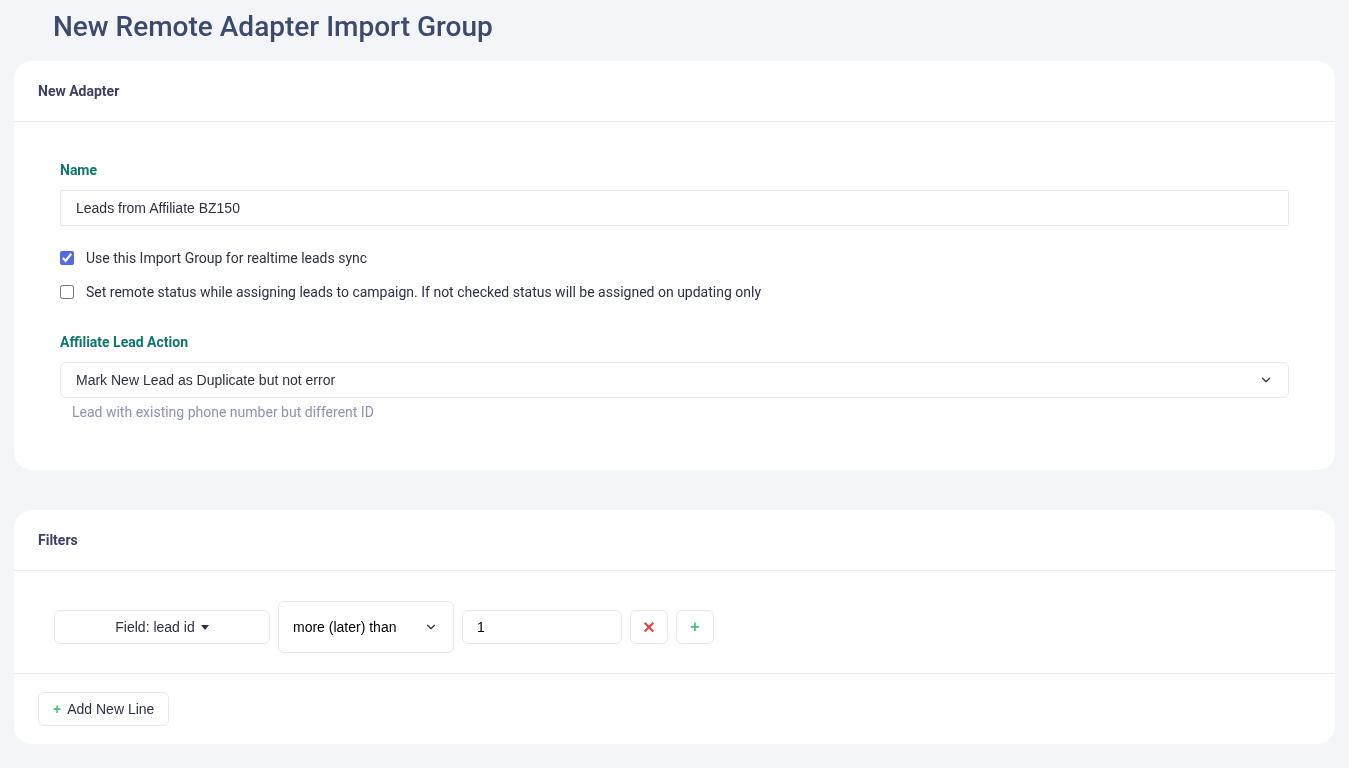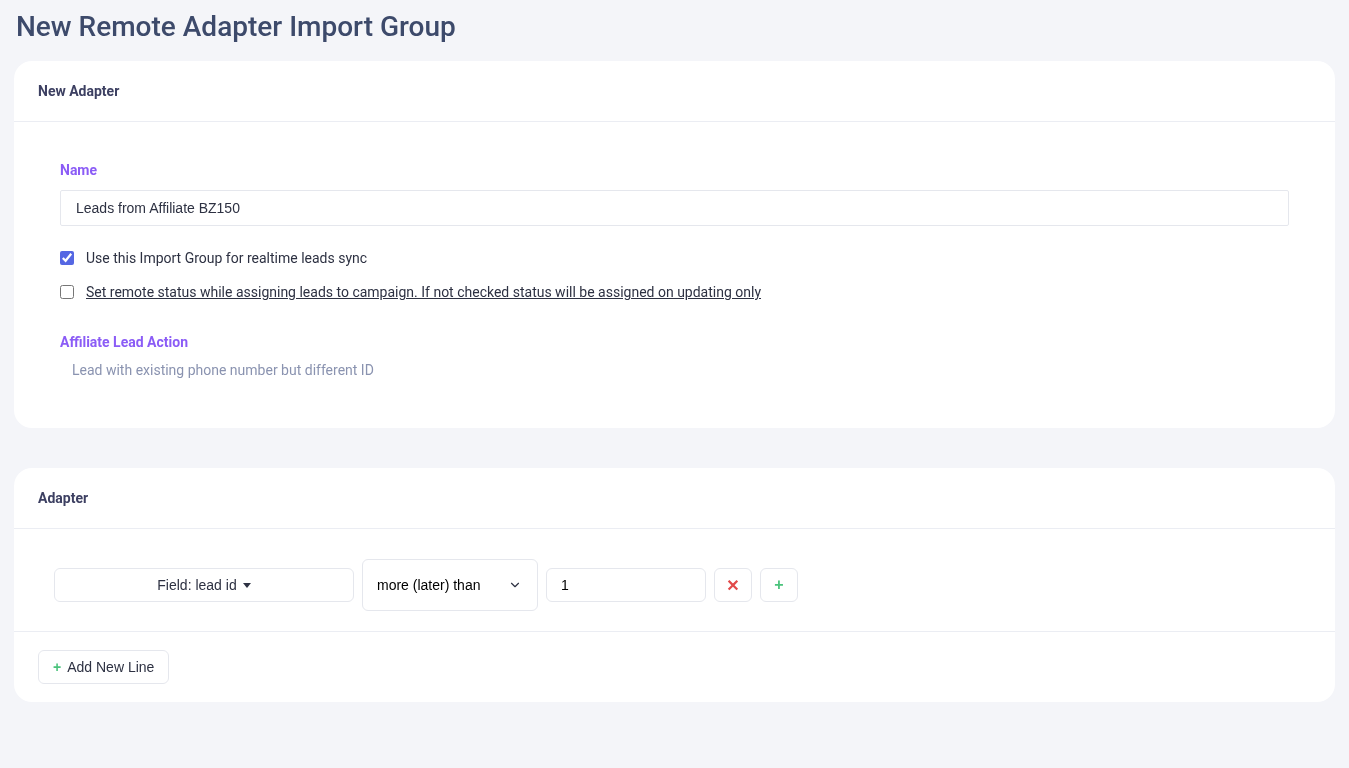--- a/index.html
+++ b/index.html
@@ -13,41 +13,42 @@
       color: #2d3142;
       width: 1349px;
       min-height: 768px;
       padding: 0 14px;
     }
     .page-title {
       font-size: 28px;
       font-weight: 500;
       color: #3d4a6b;
       padding: 10px 2px 18px 2px;
+      margin-left: 37px;
     }
     .card {
       background: #fff;
       border-radius: 18px;
       margin-bottom: 40px;
       overflow: hidden;
     }
     .card-header {
       padding: 22px 24px;
       border-bottom: 1px solid #ebedf3;
       font-size: 14px;
       font-weight: 700;
       color: #3d4062;
     }
     .card-body {
       padding: 40px 46px 50px 46px;
     }
     .form-label {
       font-size: 14px;
       font-weight: 700;
-      color: #8b5cf6;
+      color: #0f766e;
       display: block;
       margin-bottom: 12px;
     }
     .form-input {
       width: 100%;
       border: 1px solid #e5e7ed;
       border-radius: 2px;
       padding: 9px 15px;
       font-size: 14px;
       color: #2d3142;
@@ -103,21 +104,21 @@
     .filters-body {
       padding: 30px 40px 20px 40px;
       border-bottom: 1px solid #ebedf3;
     }
     .filter-row {
       display: flex;
       gap: 8px;
       align-items: center;
     }
     .filter-field-btn {
-      width: 300px;
+      width: 216px;
       border: 1px solid #e5e7ed;
       border-radius: 6px;
       background: #fff;
       padding: 8px 14px;
       font-size: 14px;
       color: #2d3142;
       cursor: pointer;
       display: flex;
       justify-content: center;
       align-items: center;
@@ -208,35 +209,43 @@
     <div class="form-group">
       <label class="form-label">Name</label>
       <input type="text" class="form-input" value="Leads from Affiliate BZ150" style="">
     </div>
 
     <div class="checkbox-row">
       <input type="checkbox" checked="" style="">
       <span>Use this Import Group for realtime leads sync</span>
     </div>
 
-    <div class="checkbox-row" style="margin-bottom: 34px; text-decoration: underline;">
+    <div class="checkbox-row" style="margin-bottom: 34px;">
       <input type="checkbox" style="">
       <span>Set remote status while assigning leads to campaign. If not checked status will be assigned on updating only</span>
     </div>
 
     <div class="form-group" style="margin-bottom:0;">
       <label class="form-label">Affiliate Lead Action</label>
+      <div class="select-wrapper">
+        <select class="form-select">
+          <option>Mark New Lead as Duplicate but not error</option>
+        </select>
+        <svg class="select-chevron" width="14" height="14" viewBox="0 0 24 24" fill="none" stroke="#2d3142" stroke-width="2" stroke-linecap="round" stroke-linejoin="round">
+            <polyline points="6 9 12 15 18 9"></polyline>
+          </svg>
+      </div>
       <div class="help-text">Lead with existing phone number but different ID</div>
     </div>
 
   </div>
 </div>
 
 <div class="card">
-  <div class="card-header">Adapter</div>
+  <div class="card-header">Filters</div>
 
   <div class="filters-body">
     <div class="filter-row">
 
       <button class="filter-field-btn">
         <span>Field: lead id</span>
         <span class="caret-down-sm"></span>
       </button>
 
       <div class="filter-operator-wrapper">

